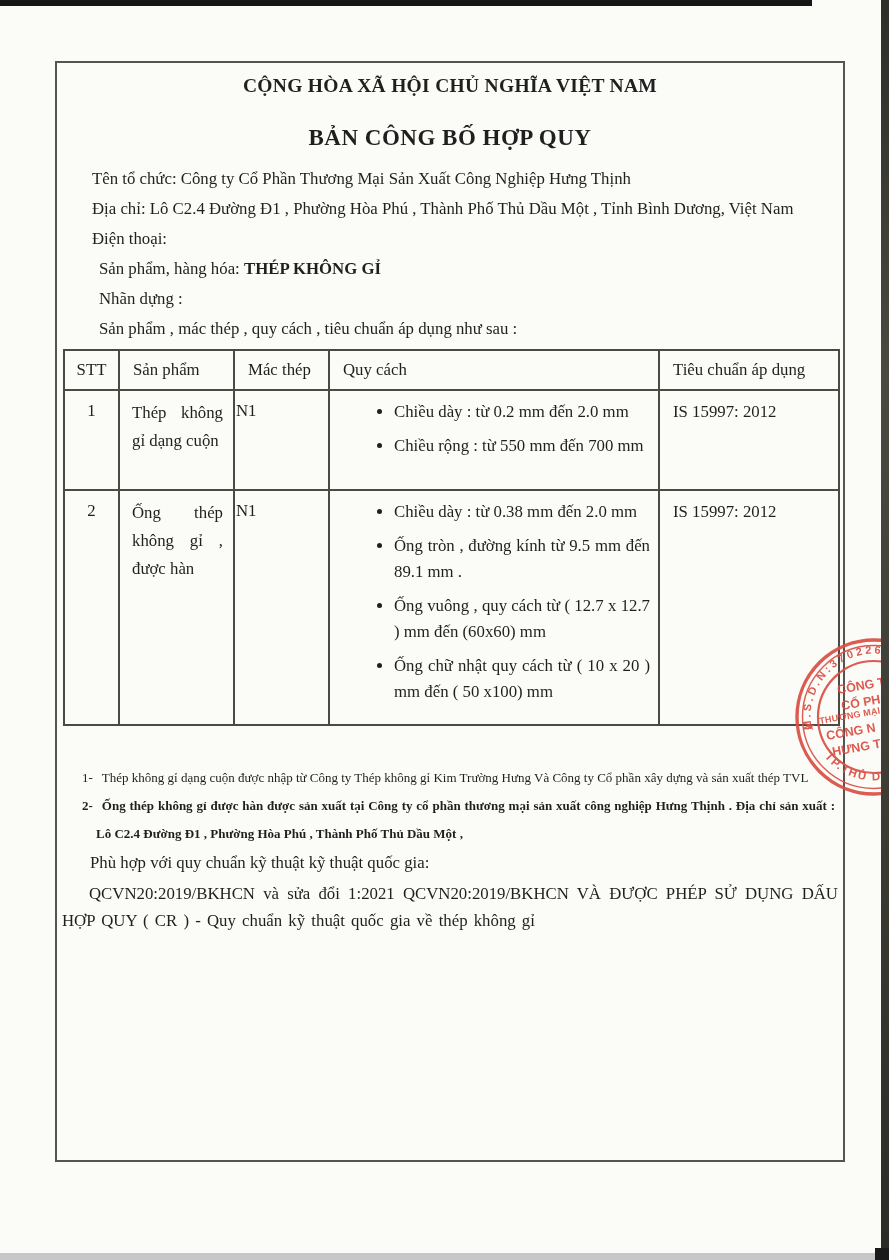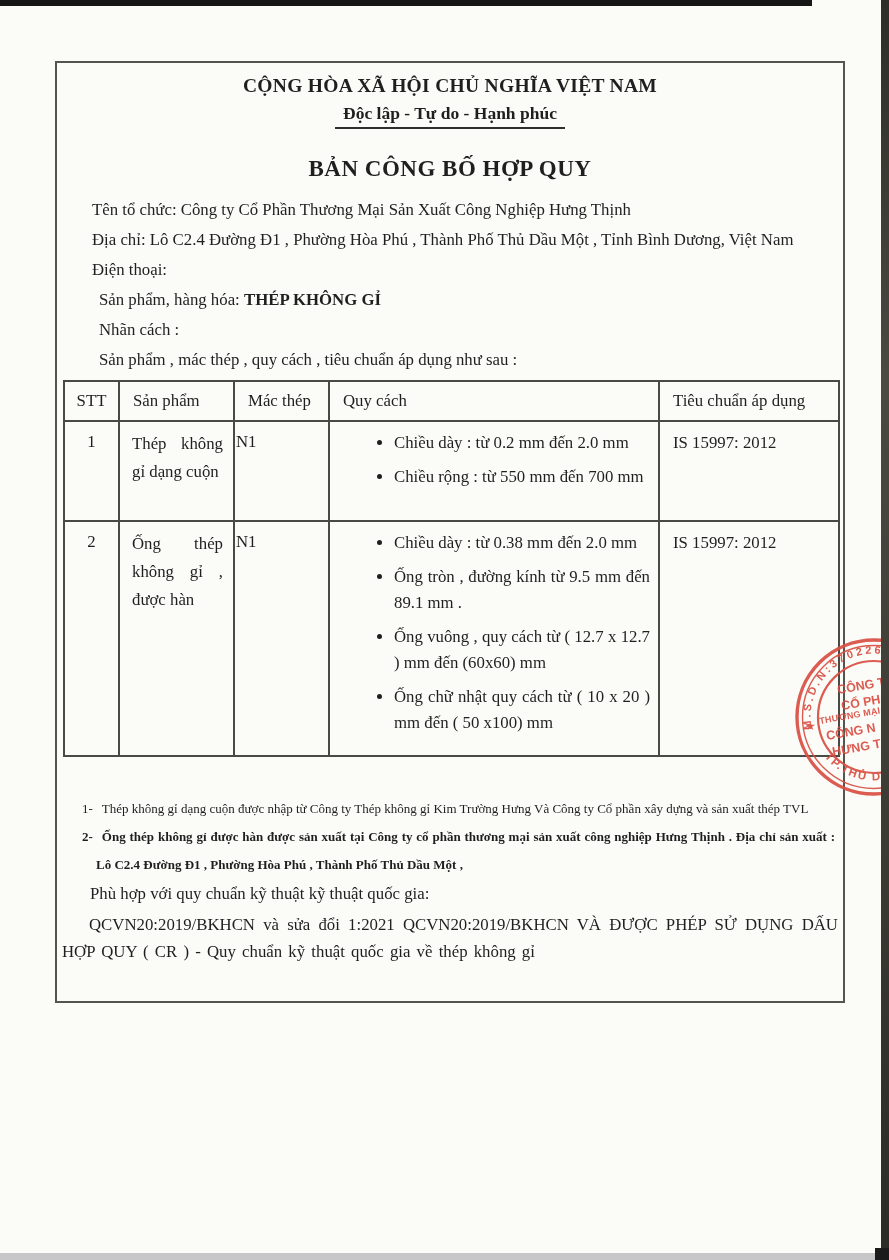--- a/index.html
+++ b/index.html
@@ -14,21 +14,21 @@
   
   .strip-top    { position:absolute; left:0; top:0; width:812px; height:6px; background:#161616; z-index:6; }
   .strip-right  { position:absolute; right:0; top:0; width:8px; height:1254px;
                   background:linear-gradient(#2e2e29,#4a4a41 30%,#3a3a33 70%,#2c2c27); z-index:7; }
   .strip-bottom { position:absolute; left:0; bottom:0; width:889px; height:7px; background:#c7c7c9; z-index:7; }
   .corner-br    { position:absolute; right:0; bottom:0; width:14px; height:12px; background:#1b1b1b; z-index:8; }
 
   
   .frame {
     position:absolute; left:55px; top:61px;
-    width:790px; height:942px;
+    width:790px; height:1101px;
     border:2px solid #55554f;
     box-sizing:border-box;
     z-index:1;
   }
 
   .c { text-align:center; }
   .national { margin-top:11px; font-size:19.5px; font-weight:bold; line-height:24px; letter-spacing:.3px; }
   .motto-wrap { text-align:center; }
   .motto {
     display:inline-block; margin-top:4px; padding:0 8px 3px 8px;
@@ -93,30 +93,27 @@
 </head>
 <body>
 
 <div class="strip-top"></div>
 <div class="strip-right"></div>
 <div class="strip-bottom"></div>
 <div class="corner-br"></div>
 
 <div class="frame">
   <div class="c national">CỘNG HÒA XÃ HỘI CHỦ NGHĨA VIỆT NAM</div>
-  <div class="motto-wrap">
-    <span class="motto">Độc lập - Tự do - Hạnh phúc</span>
-  </div>
   <div class="c doc-title">BẢN CÔNG BỐ HỢP QUY</div>
 
   <p class="para org">Tên tổ chức: Công ty Cổ Phần Thương Mại Sản Xuất Công Nghiệp Hưng Thịnh</p>
   <p class="para j">Địa chỉ: Lô C2.4 Đường Đ1 , Phường Hòa Phú , Thành Phố Thủ Dầu Một , Tỉnh Bình Dương, Việt Nam</p>
   <p class="para">Điện thoại:</p>
   <p class="para indent2"><span>Sản phẩm, hàng hóa:</span> <b>THÉP KHÔNG GỈ</b></p>
-  <p class="para indent2">Nhãn cách :</p>
+  <p class="para indent2">Nhãn dựng :</p>
   <p class="para indent2">Sản phẩm , mác thép , quy cách , tiêu chuẩn áp dụng như sau :</p>
 
   <table class="spec">
     <colgroup>
       <col style="width:55px">
         <col style="width:115px">
         <col style="width:95px">
         <col style="width:330px">
         <col style="width:180px">
     </colgroup>

